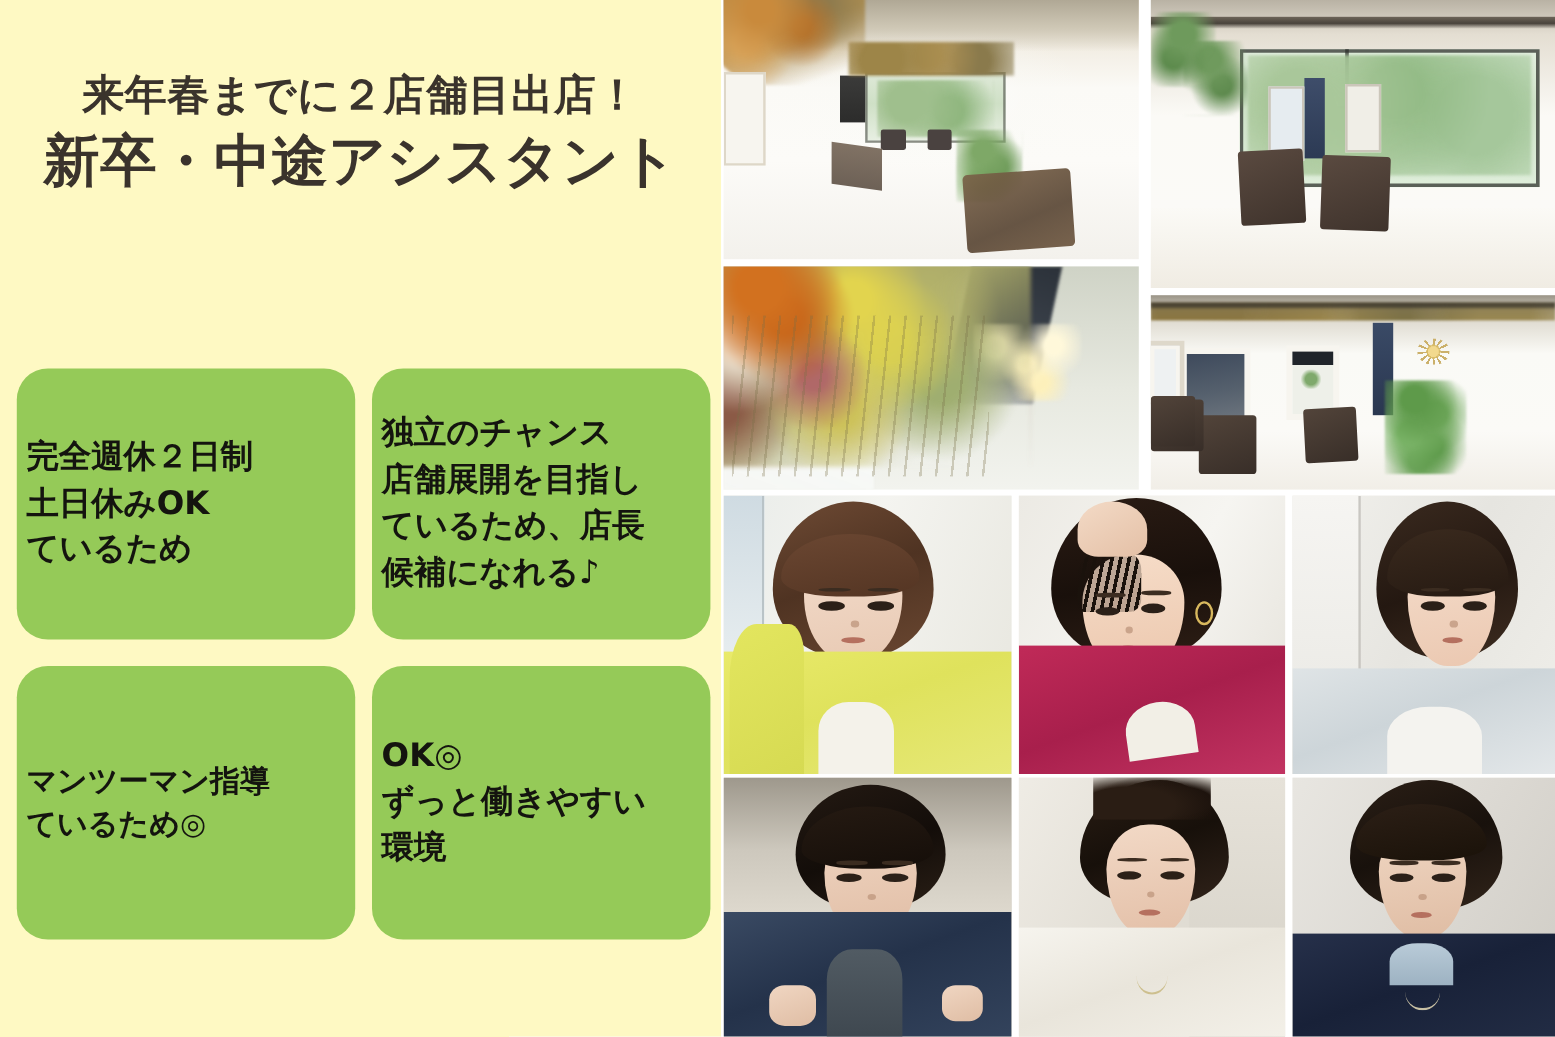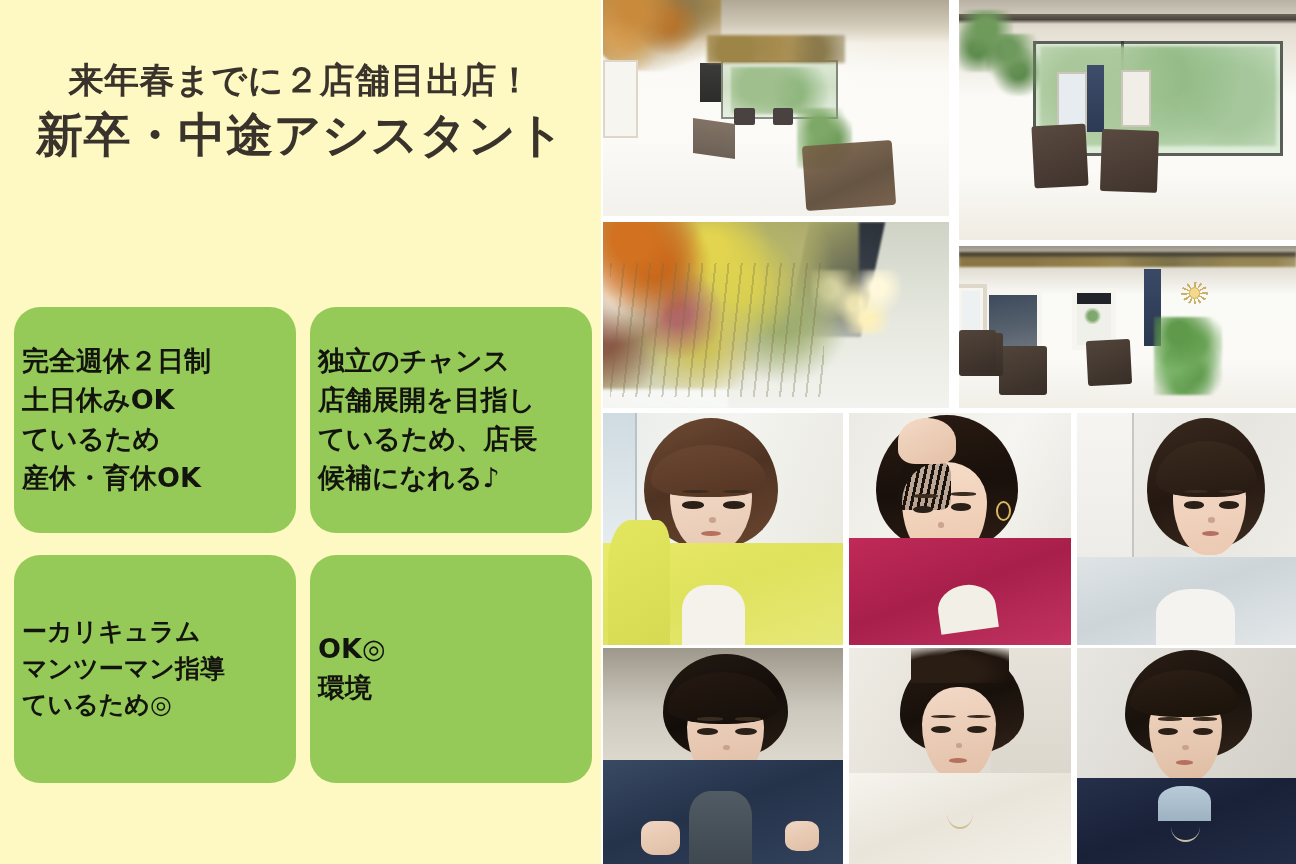--- a/index.html
+++ b/index.html
@@ -532,38 +532,37 @@
       <div class="headline-line1">来年春までに２店舗目出店！</div>
       <div class="headline-line2">新卒・中途アシスタント</div>
     </div>
 
     <div class="cards-grid">
 
       <div class="benefit-card">
         <div class="benefit-line">完全週休２日制</div>
         <div class="benefit-line">土日休みOK</div>
         <div class="benefit-line">ているため</div>
-        <div class="benefit-line">産休・育休OK</div>
       </div>
 
       <div class="benefit-card">
         <div class="benefit-line">独立のチャンス</div>
         <div class="benefit-line">店舗展開を目指し</div>
         <div class="benefit-line">ているため、店長</div>
         <div class="benefit-line">候補になれる♪</div>
       </div>
 
       <div class="benefit-card dense">
-        <div class="benefit-line">ーカリキュラム</div>
         <div class="benefit-line">マンツーマン指導</div>
         <div class="benefit-line">ているため◎</div>
       </div>
 
       <div class="benefit-card">
         <div class="benefit-line">OK◎</div>
+        <div class="benefit-line">ずっと働きやすい</div>
         <div class="benefit-line">環境</div>
       </div>
 
     </div>
   </div>
 
   <div class="photo-panel">
 
     <div class="photo salon1" style="left:2px; top:0; width:346px; height:216px;">
       <div class="ph-layer salon1-ceiling"></div>

